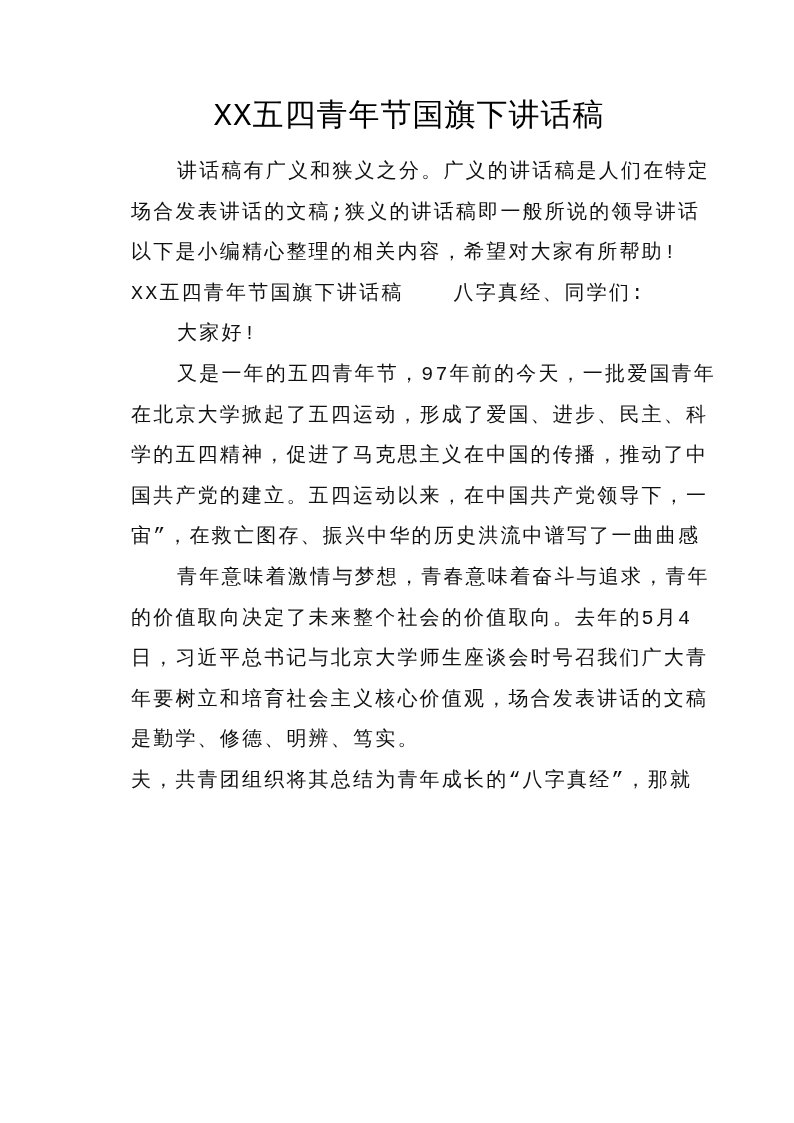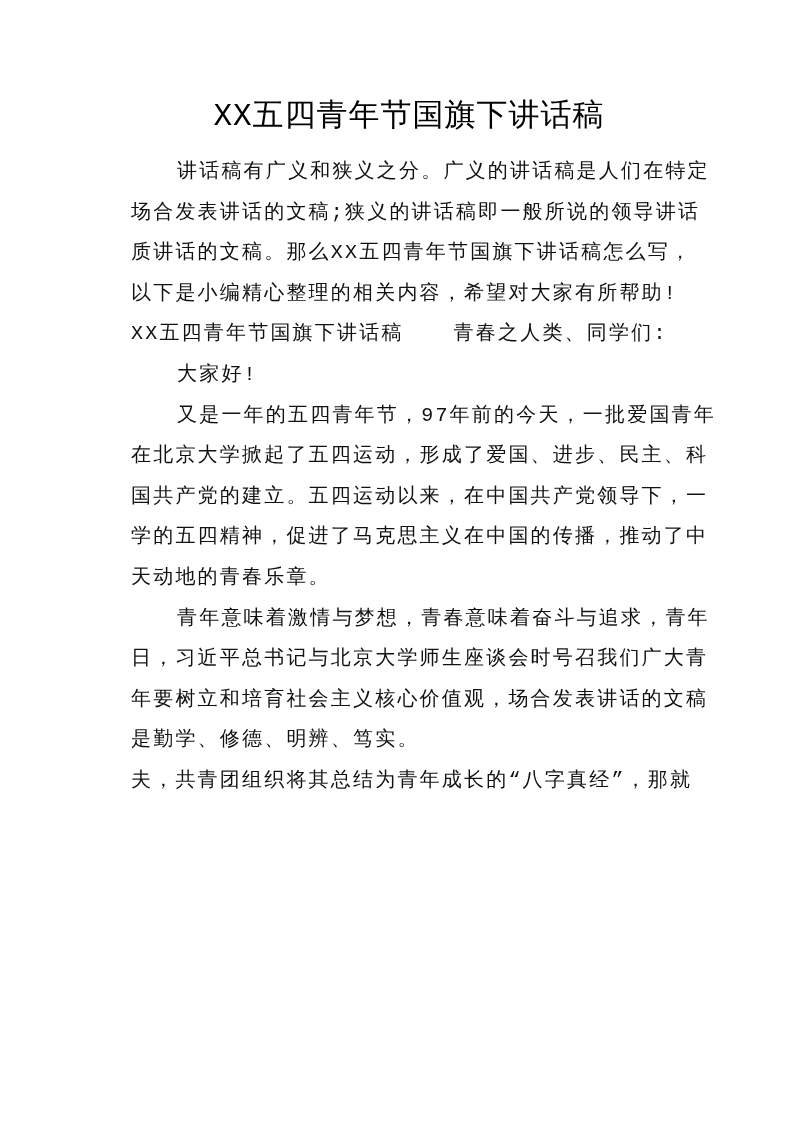--- a/index.html
+++ b/index.html
@@ -59,30 +59,30 @@
   </style>
 </head>
 <body>
 
 <div class="page">
   <div class="title">XX五四青年节国旗下讲话稿</div>
 
   <div class="body-text">
     <span class="line indent">讲话稿有广义和狭义之分。广义的讲话稿是人们在特定</span>
     <span class="line">场合发表讲话的文稿;狭义的讲话稿即一般所说的领导讲话</span>
-    <span class="line">质讲话的文稿。那么XX五四青年节国旗下讲话稿怎么写，</span>
     <span class="line">以下是小编精心整理的相关内容，希望对大家有所帮助!</span>
     <span class="line">
-      <span>XX五四青年节国旗下讲话稿</span><span class="gap"></span><span>青春之人类、同学们:</span>
+      <span>XX五四青年节国旗下讲话稿</span><span class="gap"></span><span>八字真经、同学们:</span>
     </span>
     <span class="line indent">大家好!</span>
     <span class="line indent">又是一年的五四青年节，97年前的今天，一批爱国青年</span>
     <span class="line">在北京大学掀起了五四运动，形成了爱国、进步、民主、科</span>
+    <span class="line">学的五四精神，促进了马克思主义在中国的传播，推动了中</span>
     <span class="line">国共产党的建立。五四运动以来，在中国共产党领导下，一</span>
-    <span class="line">学的五四精神，促进了马克思主义在中国的传播，推动了中</span>
-    <span class="line">天动地的青春乐章。</span>
+    <span class="line">宙”，在救亡图存、振兴中华的历史洪流中谱写了一曲曲感</span>
     <span class="line indent">青年意味着激情与梦想，青春意味着奋斗与追求，青年</span>
+    <span class="line">的价值取向决定了未来整个社会的价值取向。去年的5月4</span>
     <span class="line">日，习近平总书记与北京大学师生座谈会时号召我们广大青</span>
     <span class="line">年要树立和培育社会主义核心价值观，场合发表讲话的文稿</span>
     <span class="line">是勤学、修德、明辨、笃实。</span>
     <span class="line">夫，共青团组织将其总结为青年成长的“八字真经”，那就</span>
   </div>
 </div>
 
 </body></html>

